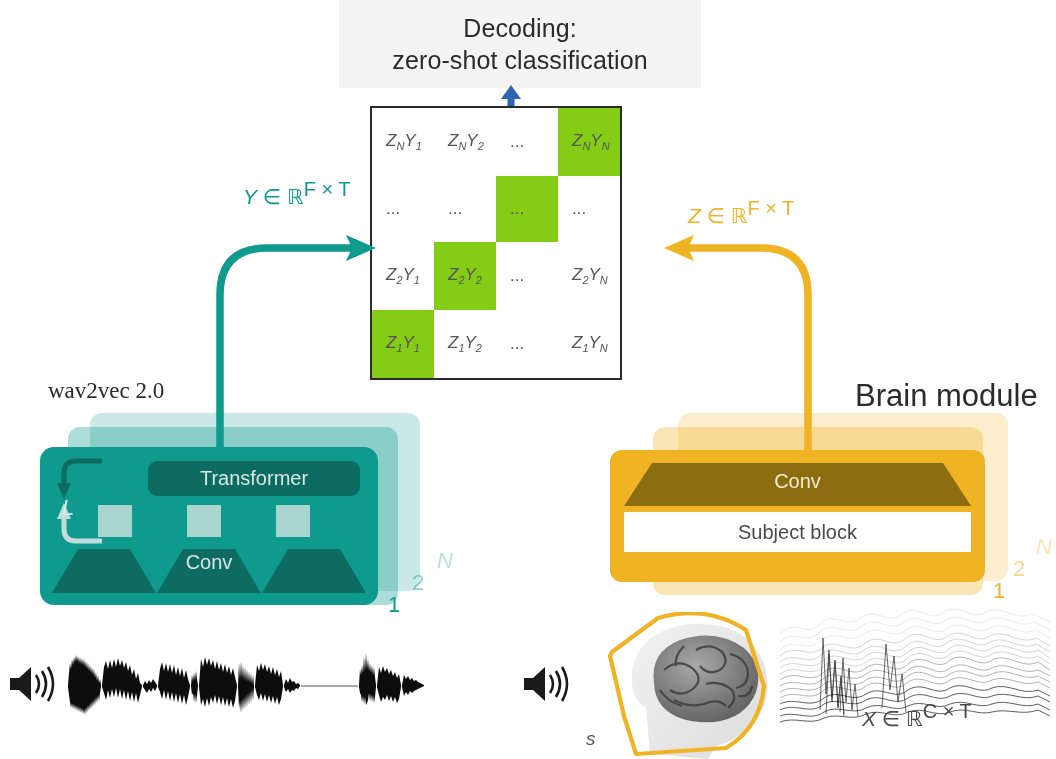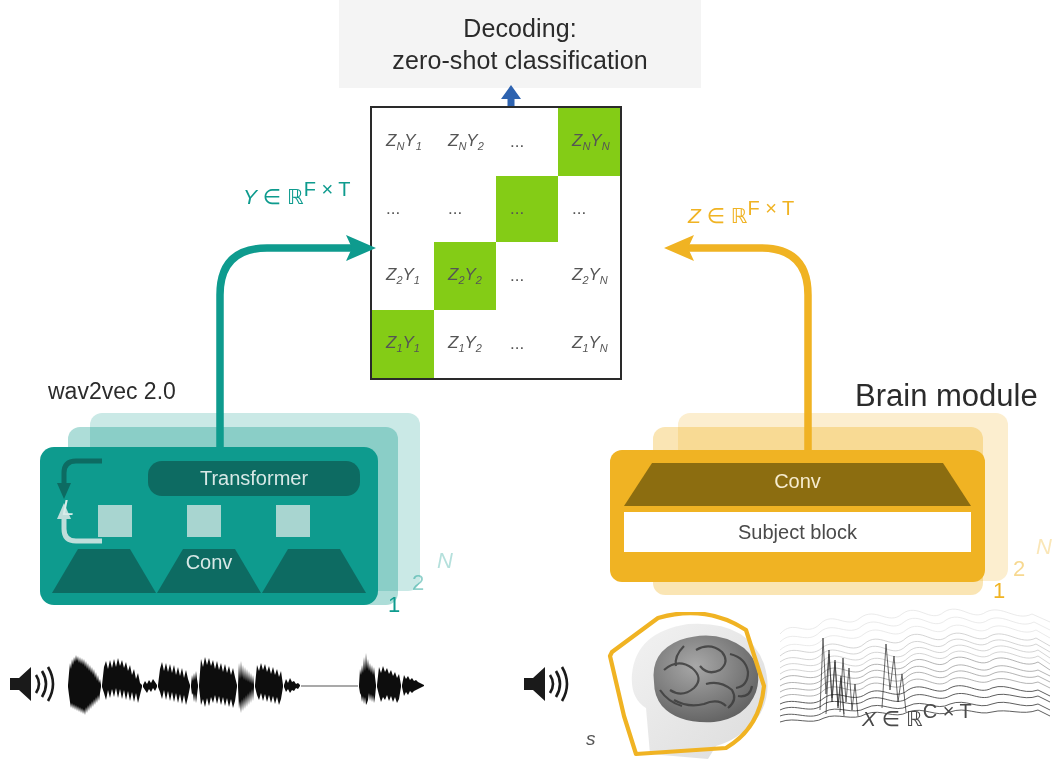--- a/index.html
+++ b/index.html
@@ -65,34 +65,34 @@
     font-size: 21px;
     color: #2b2b2b;
   }
 
   
   #blue-arrow { position: absolute; left: 496px; top: 84px; width: 30px; height: 28px; }
 
   
   #wav2vec-title {
     position: absolute; left: 48px; top: 378px;
-    font-size: 23px; color: #2b2b2b;
+    font-size: 23px; color: #2b2b2b; font-family: Liberation Serif, serif;
   }
   .stacklayer { position: absolute; border-radius: 12px; }
   #w2v-layerN { left: 90px;  top: 413px; width: 330px; height: 178px; background: #0e9b8e; opacity: .22; }
   #w2v-layer2 { left: 68px;  top: 427px; width: 330px; height: 178px; background: #0e9b8e; opacity: .34; }
   #w2v-main {
     position: absolute; left: 40px; top: 447px;
     width: 338px; height: 158px;
     background: #0e9b8e; border-radius: 14px;
   }
   #w2v-transformer {
     position: absolute; left: 108px; top: 14px;
     width: 212px; height: 35px;
-    background: #0d6b62; border-radius: 14px;
+    background: #0d6b62; border-radius: 9px;
     display: flex; align-items: center; justify-content: center;
     color: #d7e8e6; font-size: 20px;
   }
   .w2v-sq { position: absolute; top: 58px; width: 34px; height: 32px; background: #a8d5d0; }
   #w2v-sq1 { left: 58px; }
   #w2v-sq2 { left: 147px; }
   #w2v-sq3 { left: 236px; }
   #w2v-conv-band { position: absolute; left: 12px; top: 96px; width: 314px; height: 50px; }
   #w2v-conv-label {
     position: absolute; left: 0; top: 104px; width: 338px;

